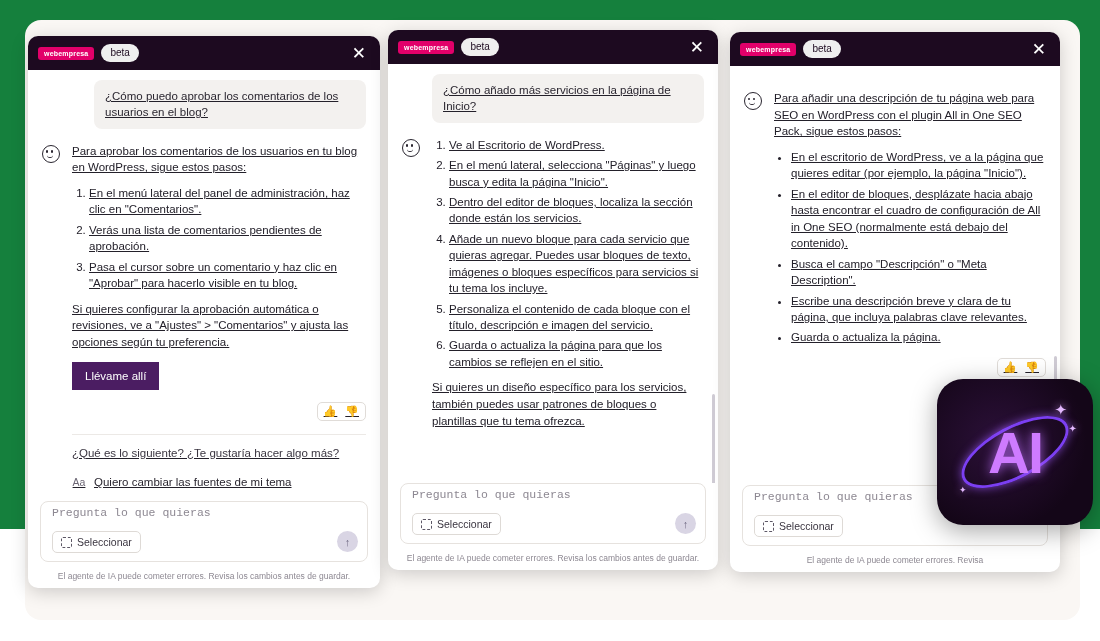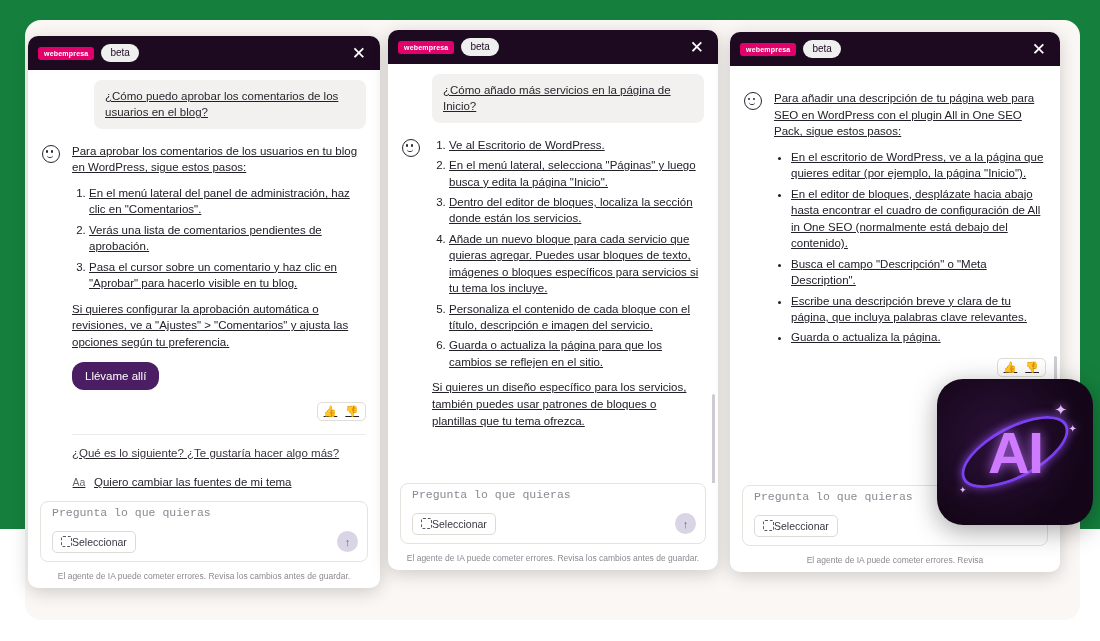--- a/index.html
+++ b/index.html
@@ -132,21 +132,21 @@
     margin: 0 0 9px 0;
     padding-left: 17px;
   }
   ol.steps li, ul.steps li { margin-bottom: 4px; line-height: 1.43; }
 
   .cta-button {
     display: inline-block;
     background: #4b1d62;
     color: #ffffff;
     border: none;
-    border-radius: 12px;
+    border-radius: 0;
     padding: 8px 13px;
     font-size: 11.5px;
     cursor: pointer;
     margin-top: 2px;
   }
 
   .feedback {
     display: flex;
     justify-content: flex-end;
     gap: 6px;
@@ -188,20 +188,22 @@
     background: #fff;
   }
   .composer .ph {
     font-family: "Liberation Mono", monospace;
     color: #8d8892;
     font-size: 11.5px;
     margin-bottom: 12px;
   }
   .select-chip {
     display: inline-flex;
+    align-items: center;
+    gap: 5px;
     border: 1px solid #dedad6;
     border-radius: 5px;
     padding: 4px 8px;
     font-size: 10.5px;
     color: #3a3540;
     cursor: pointer;
   }
   .sq-ic {
     width: 9px; height: 9px;
     border: 1.2px dashed #5d5866;

